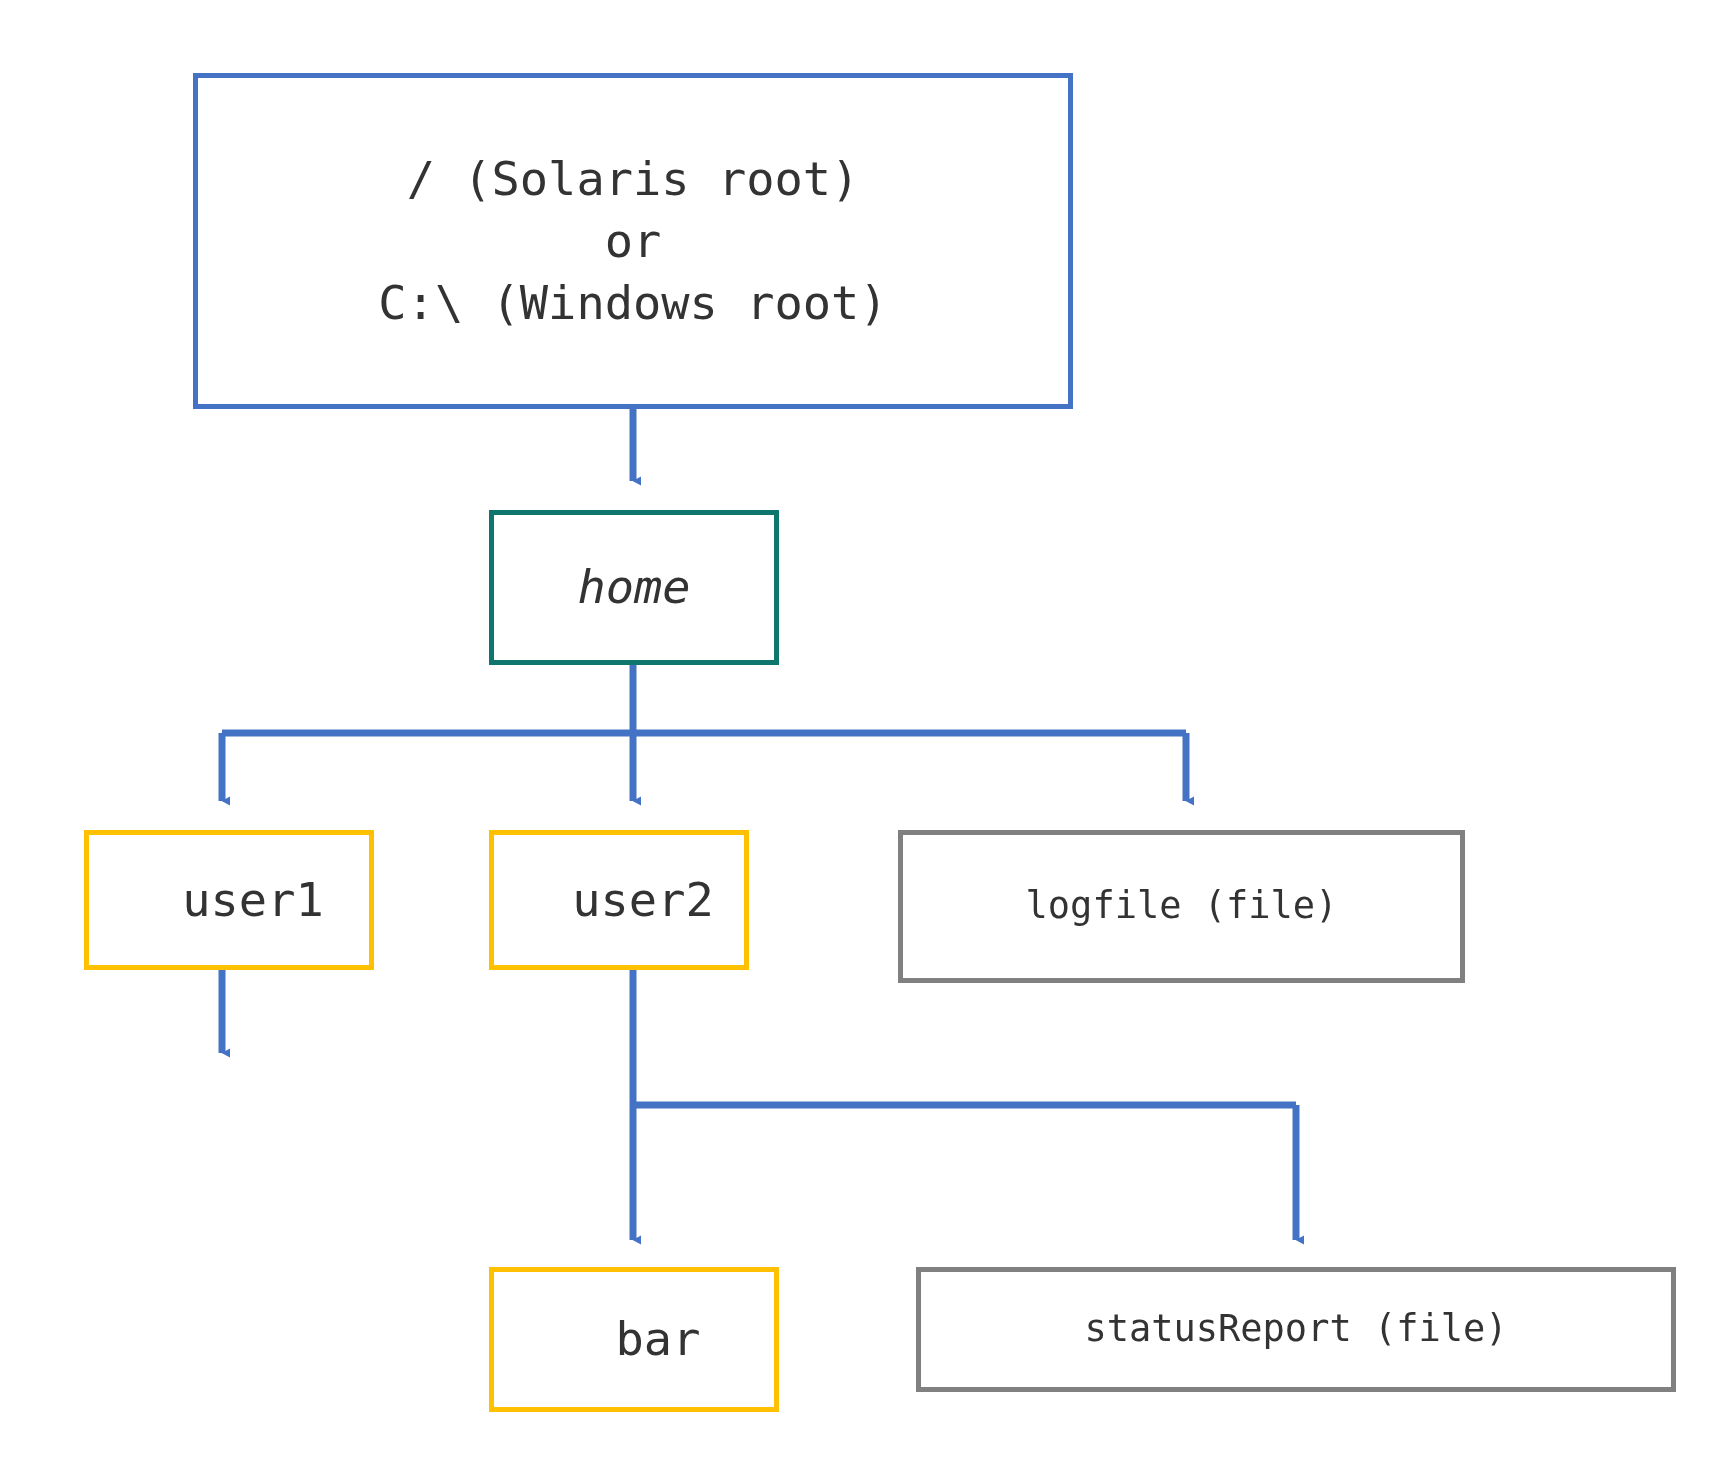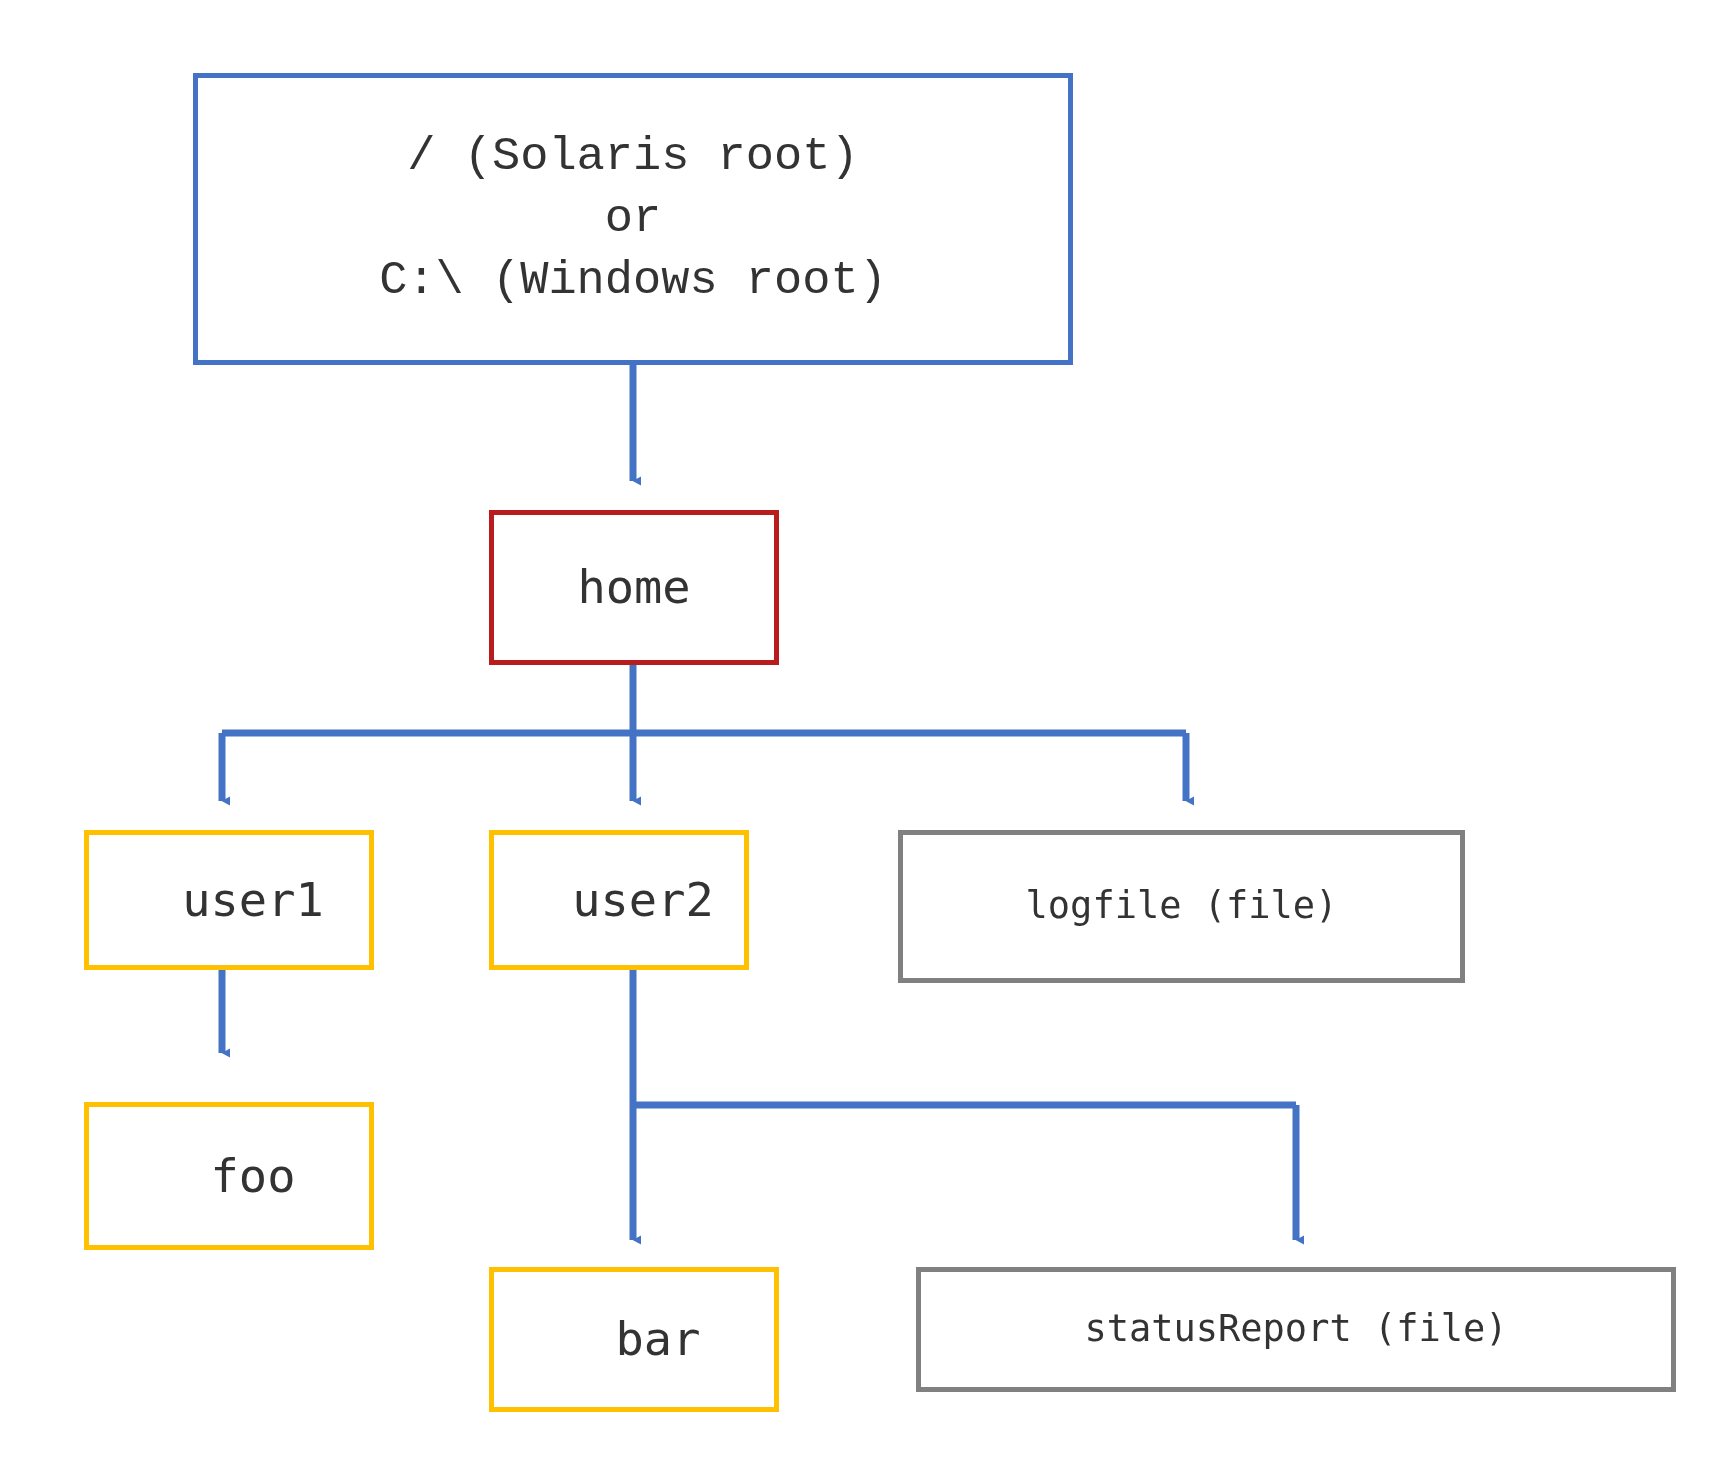--- a/index.html
+++ b/index.html
@@ -30,21 +30,21 @@
     align-items: center;
     justify-content: center;
     text-align: center;
     color: #333333;
     font-family: "DejaVu Sans Mono", "Liberation Mono", monospace;
     line-height: 1.32;
     white-space: pre;
     z-index: 5;
   }
   .node-root   { border: 5px solid #4472C4; font-size: 47px; }
-  .node-dir-g  { border: 5px solid #b91c1c; font-size: 47px; }
+  .node-dir-g  { border: 5px solid #0f766e; font-size: 47px; font-style: italic; }
   .node-dir-y  { border: 5px solid #FFC000; font-size: 47px; padding-left: 48px; }
   .node-file   { border: 5px solid #808080; font-size: 37px; }
   svg.edges {
     position: absolute;
     left: 0; top: 0;
     width: 1723px;
     height: 1465px;
     z-index: 1;
     overflow: visible;
   }
@@ -93,21 +93,21 @@
 
     <g>
       <path d="M633,1105 L633,1240" fill="none" stroke="#4472C4" stroke-width="7" marker-end="url(#arrowblue)"></path>
     </g>
 
     <g>
       <path d="M1296,1105 L1296,1240" fill="none" stroke="#4472C4" stroke-width="7" marker-end="url(#arrowblue)"></path>
     </g>
   </svg>
 
-  <div class="node-box node-root" style="left:193px; top:73px; width:880px; height:292px;font-family:Liberation Mono, monospace;">
+  <div class="node-box node-root" style="left:193px; top:73px; width:880px; height:336px;">
     <span>/ (Solaris root)
 or
 C:\ (Windows root)</span>
   </div>
 
   <div class="node-box node-dir-g" style="left:489px; top:510px; width:290px; height:155px;">
     <span>home</span>
   </div>
 
   <div class="node-box node-dir-y" style="left:84px; top:830px; width:290px; height:140px;">
@@ -115,23 +115,20 @@
   </div>
 
   <div class="node-box node-dir-y" style="left:489px; top:830px; width:260px; height:140px;">
     <span>user2</span>
   </div>
 
   <div class="node-box node-file" style="left:898px; top:830px; width:567px; height:153px;">
     <span>logfile (file)</span>
   </div>
 
-  <div class="node-box node-dir-y" style="left:84px; top:1102px; width:290px; height:148px;">
-    <span>foo</span>
-  </div>
 
   <div class="node-box node-dir-y" style="left:489px; top:1267px; width:290px; height:145px;align-items:center;">
     <span>bar</span>
   </div>
 
   <div class="node-box node-file" style="left:916px; top:1267px; width:760px; height:125px;">
     <span>statusReport (file)</span>
   </div>
 
 </div>

